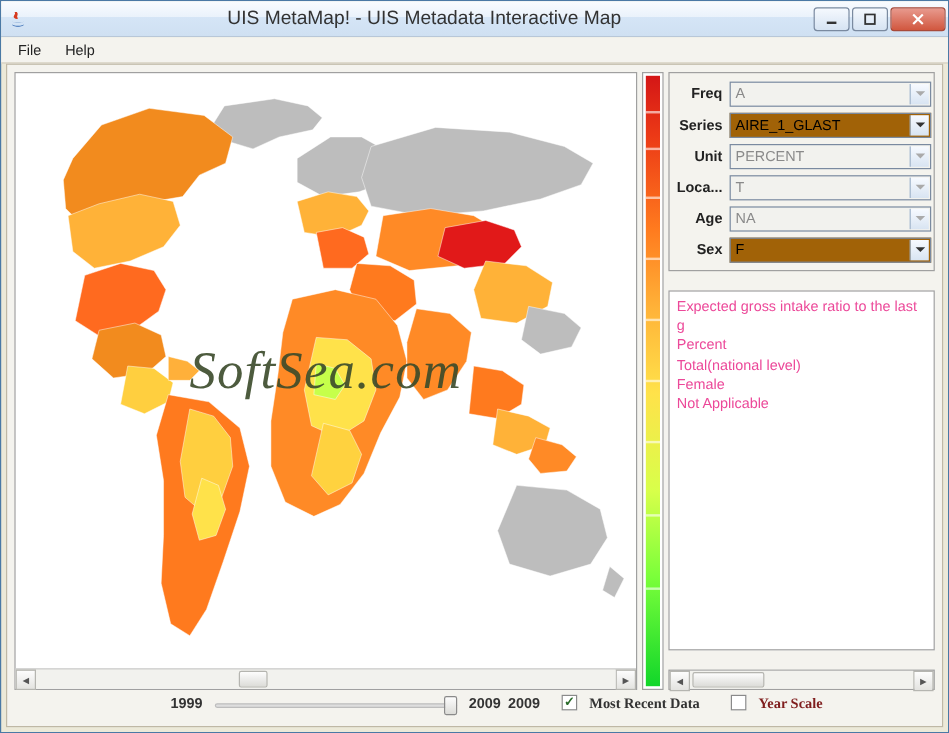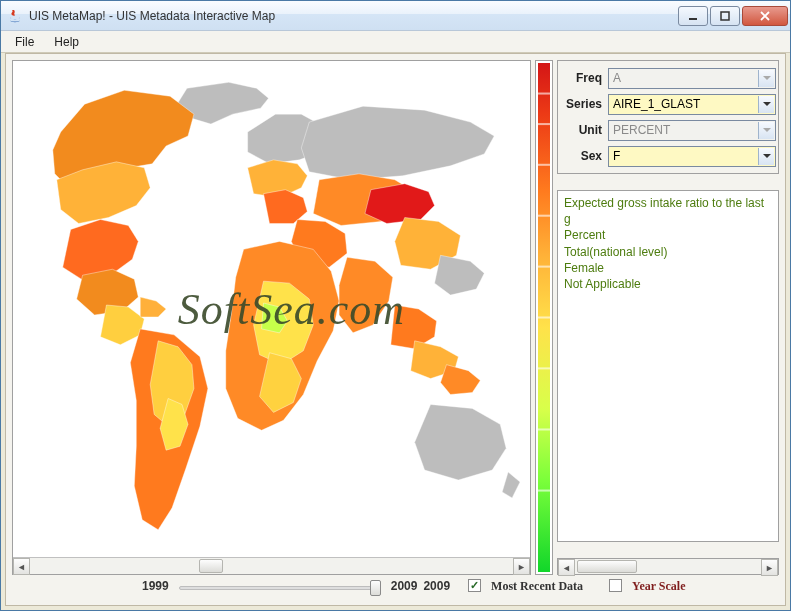--- a/index.html
+++ b/index.html
@@ -1,54 +1,54 @@
 <!DOCTYPE html>
 <html><head>
 <meta charset="utf-8">
 <style>
   * { box-sizing: border-box; }
   body { margin:0; padding:0; font-family: Tahoma, Arial, sans-serif; font-size:12px; background:#fff; }
   .window { width:791px; height:611px; border:1px solid #4a79a5; background:#ece9d8; position:relative; }
   
   .titlebar { height:30px; background:linear-gradient(to bottom,#f9fcff 0%,#eaf2fb 45%,#d5e5f6 46%,#cfe0f2 100%); border-bottom:1px solid #b8c7d8; display:flex; align-items:center; padding:0 2px 0 6px; }
   .titlebar .appicon { width:16px; height:16px; margin-right:6px; }
-  .titlebar .title { flex:1; color:#333; font-size:12px; }
+  .titlebar .title { flex:1; color:#333; font-size:16px;text-align:center; }
   .winbtns { display:flex; gap:2px; }
   .winbtn { width:30px; height:20px; border:1px solid #7a8aa0; border-radius:3px; display:flex; align-items:center; justify-content:center; font-size:10px; background:linear-gradient(to bottom,#f5f9fe,#d6e3f2); }
   .winbtn.close { background:linear-gradient(to bottom,#e89a8e,#d1573f); color:#fff; width:46px; border-color:#a84a3a; }
   .winbtn svg { display:block; }
   
   .menubar { height:22px; background:#f4f3ee; border-bottom:1px solid #cfcab8; display:flex; align-items:center; padding:0 6px; gap:4px; }
   .menuitem { padding:16px 8px; color:#222; cursor:default; }
   
   .client { position:absolute; top:52px; left:4px; right:4px; bottom:4px; background:#f4f3ee; border:1px solid #bfb8a5; padding:6px; }
   .layout { display:flex; height: calc(100% - 24px); gap:4px; }
   
   .mapwrap { flex:1; display:flex; flex-direction:column; border:1px solid #a0a0a0; background:#fff; position:relative; }
   .mapcanvas { flex:1; position:relative; overflow:hidden; }
   .mapcanvas svg { width:100%; height:100%; display:block; }
-  .watermark { position:absolute; top:50%; left:50%; transform:translate(-50%,-50%); font-family: "Times New Roman", serif; font-style:italic; font-size:44px; color:#3a4a2a; pointer-events:none; opacity:.9; letter-spacing:1px;margin-left:20px; }
+  .watermark { position:absolute; top:50%; left:50%; transform:translate(-50%,-50%); font-family: "Times New Roman", serif; font-style:italic; font-size:44px; color:#3a4a2a; pointer-events:none; opacity:.9; letter-spacing:1px; }
   .hscroll { height:17px; background:#efefeb; border-top:1px solid #c0c0c0; display:flex; }
   .hscroll .btn { width:17px; height:17px; background:linear-gradient(to bottom,#fdfdfd,#e3e3e0); border:1px solid #b5b5b0; display:flex; align-items:center;justify-content:center; font-size:9px;color:#555;}
   .hscroll .track { flex:1; background:#f2f2ee; position:relative; }
   .hscroll .thumb { position:absolute; top:1px; bottom:1px; left:35%; width:24px; background:linear-gradient(to bottom,#fdfdfd,#dcdcd8); border:1px solid #b5b5b0; border-radius:2px; }
   
   .legendstrip { width:18px; border:1px solid #a0a0a0; background:#fff; position:relative; }
   .legendstrip .grad { position:absolute; inset:2px; }
   
   .side { width:222px; display:flex; flex-direction:column; gap:16px; }
   .filters { border:1px solid #a0a0a0; background:#f4f3ee; padding:4px 2px; }
   .frow { display:flex; align-items:center; height:26px; }
   .frow label{ width:48px; text-align:right; padding-right:6px; font-weight:bold; color:#222; }
-  .combo { flex:1; height:21px; border:1px solid #7a8aa0; background:#fef9c3; display:flex; align-items:center; position:relative; padding:0 18px 0 4px; font-size:12px; }
+  .combo { flex:1; height:21px; border:1px solid #7a8aa0; background:#a16207; display:flex; align-items:center; position:relative; padding:0 18px 0 4px; font-size:12px; }
   .combo.disabled { color:#8a8a8a; background:#f2f2ee; }
   .combo .arrow { position:absolute; right:1px; top:1px; bottom:1px; width:16px; background:linear-gradient(to bottom,#f7faff,#d8e4f2); border-left:1px solid #9fb4cc; display:flex; align-items:center; justify-content:center; }
   .combo .arrow::after { content:""; border-left:4px solid transparent; border-right:4px solid transparent; border-top:4px solid #333; }
   .combo.disabled .arrow::after { border-top-color:#aaa; }
-  .descbox { flex:1; border:1px solid #a0a0a0; background:#fff; padding:4px 6px; color:#4d7c0f; font-size:12px; line-height:1.35; min-height:120px; overflow:hidden; }
+  .descbox { flex:1; border:1px solid #a0a0a0; background:#fff; padding:4px 6px; color:#ec4899; font-size:12px; line-height:1.35; min-height:120px; overflow:hidden; }
   .side .hscroll { border:1px solid #a0a0a0; }
   
   .bottombar { height:22px; margin-top:4px; display:flex; align-items:flex-start; gap:6px; padding:0 4px; color:#333; font-weight:bold; }
   .slider { flex:0 0 210px; height:18px; position:relative; background:#f4f3ee; }
   .slider .track { position:absolute; top:7px; left:4px; right:4px; height:4px; background:#dedede; border:1px solid #bdbdbd; border-radius:2px; }
   .slider .thumb { position:absolute; top:1px; right:4px; width:11px; height:16px; background:linear-gradient(to bottom,#fdfdfd,#dcdcd8); border:1px solid #8a8a8a; border-radius:2px; }
   .cbx { width:13px; height:13px; border:1px solid #8a8a8a; background:#fff; display:inline-flex; align-items:center; justify-content:center; margin-right:4px; }
   .cbx.checked::after { content:"✓"; font-size:11px; color:#2a6b2a; line-height:1; }
   .cblabel { font-weight:bold;font-family:Liberation Serif, serif; }
   .cblabel.disabled { color:#7f1d1d; }
@@ -202,20 +202,34 @@
               </div>
           </div>
           <div class="frow">
             <label>Unit</label>
             <div class="combo disabled">
                 <span>PERCENT</span>
                 <span class="arrow"></span>
               </div>
           </div>
           <div class="frow">
+            <label>Loca...</label>
+            <div class="combo disabled">
+                <span>T</span>
+                <span class="arrow"></span>
+              </div>
+          </div>
+          <div class="frow">
+            <label>Age</label>
+            <div class="combo disabled">
+                <span>NA</span>
+                <span class="arrow"></span>
+              </div>
+          </div>
+          <div class="frow">
             <label>Sex</label>
             <div class="combo">
                 <span>F</span>
                 <span class="arrow"></span>
               </div>
           </div>
         </div>
 
         <div class="descbox">
           <div>Expected gross intake ratio to the last g</div>

